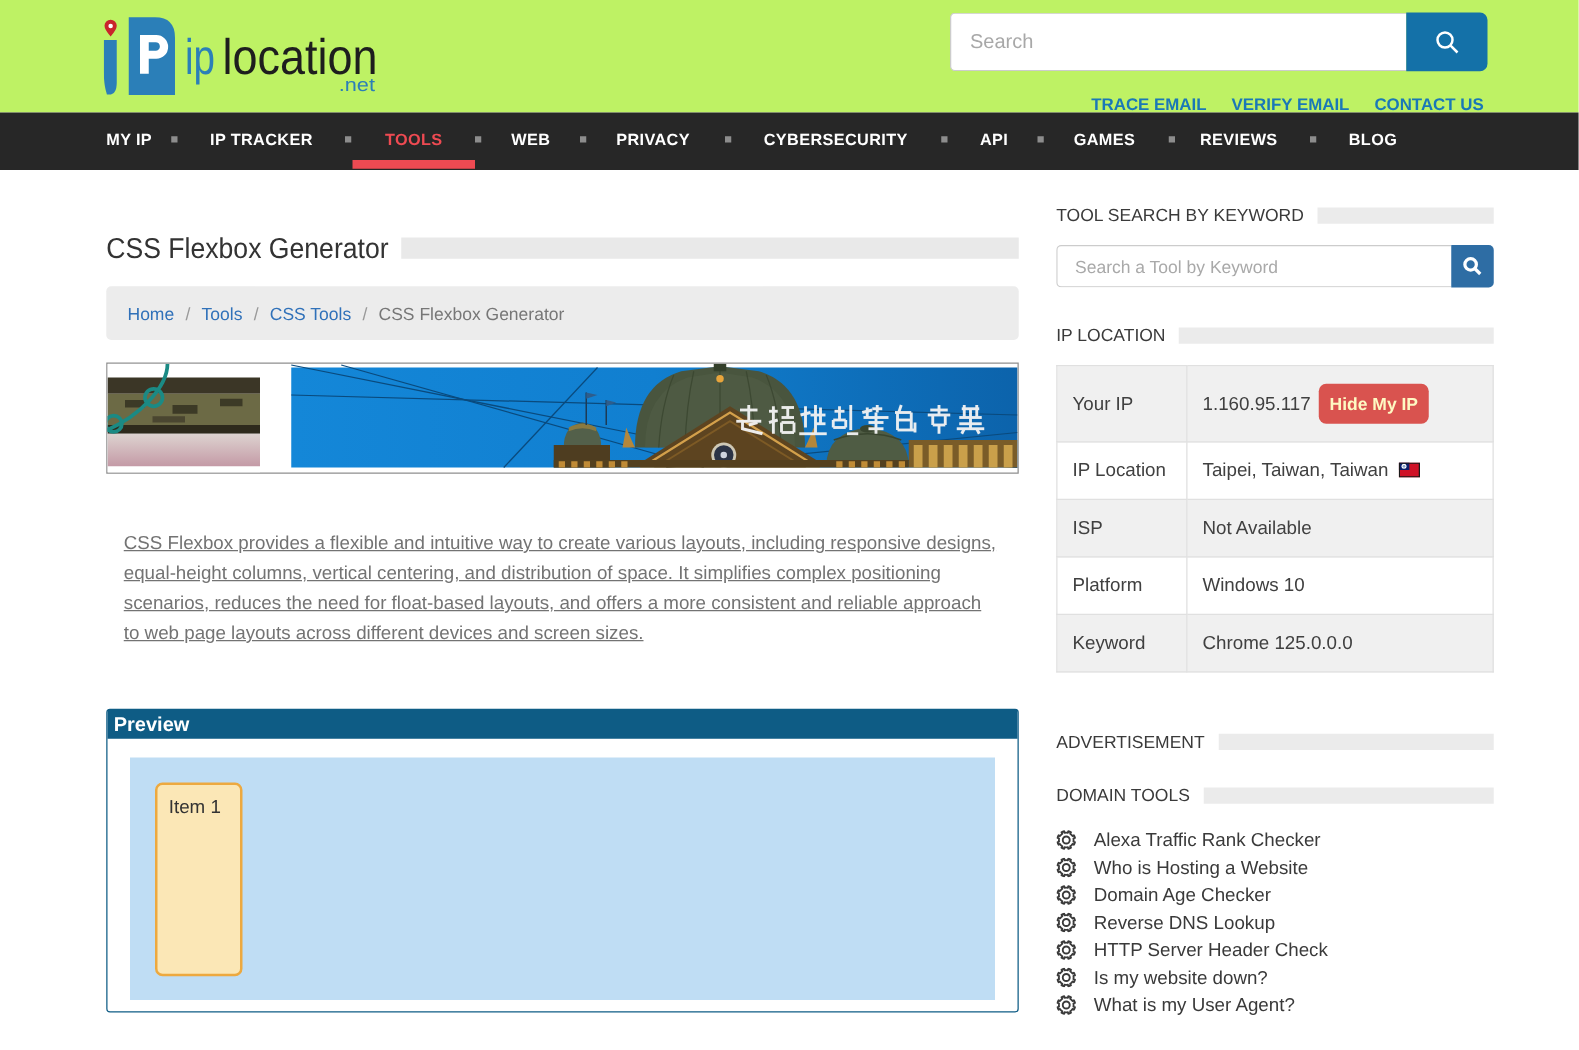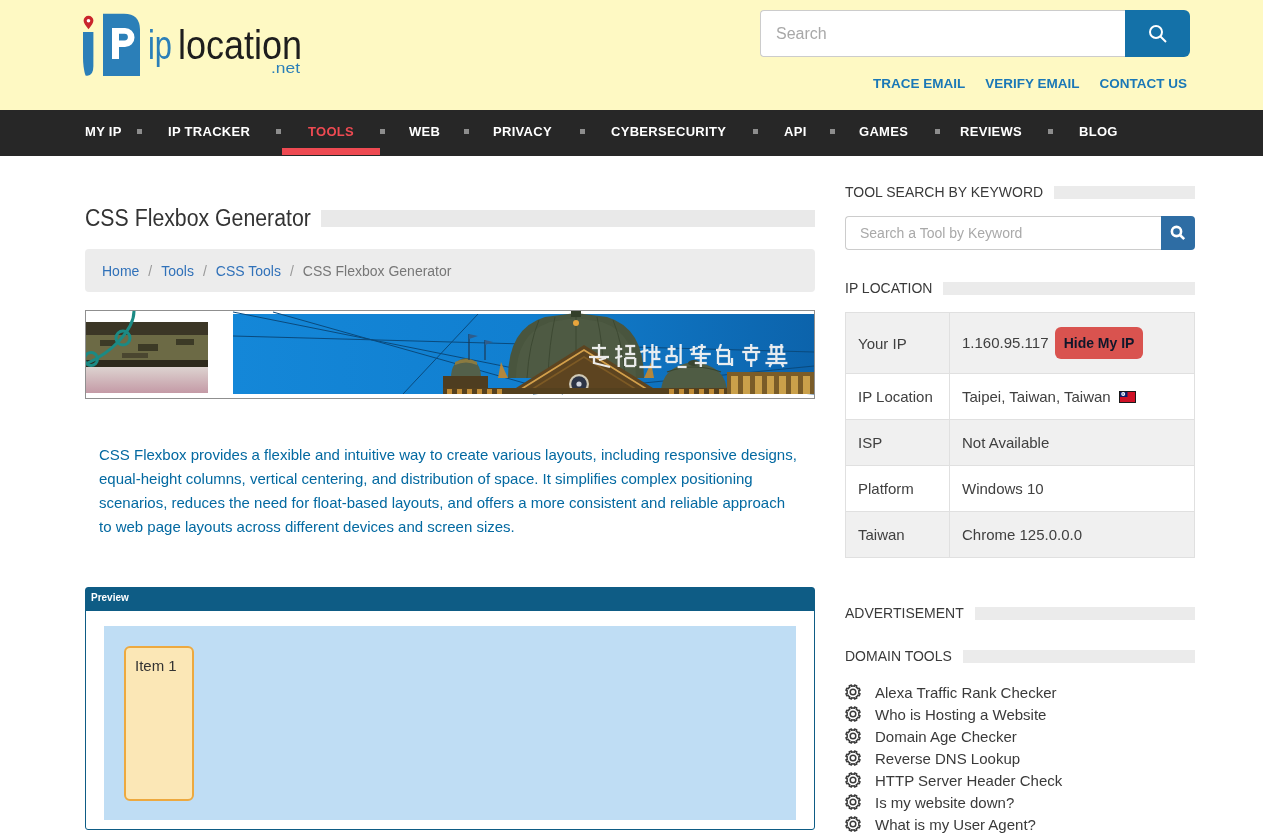--- a/index.html
+++ b/index.html
@@ -3,21 +3,21 @@
 <meta charset="utf-8">
 <title>CSS Flexbox Generator</title>
 <style>
 * { margin:0; padding:0; box-sizing:border-box; }
 html,body { background:#fff; font-family:"Liberation Sans", sans-serif; }
 body { width:1263px; height:840px; overflow:hidden; position:relative; }
 a { text-decoration:none; }
 ul { list-style:none; }
 
 
-.header { height:110px; background:#fef9c3; position:relative; }
+.header { height:90px; background:#bef264; position:relative; }
 .logo { position:absolute; left:83px; top:9px; }
 .hsearch { position:absolute; left:760px; top:10px; width:430px; height:47px; display:flex; }
 .hsearch input { flex:1; border:1px solid #ccc; border-right:none; border-radius:4px 0 0 4px; padding:0 15px; font-size:16px; color:#999; font-family:"Liberation Sans",sans-serif; outline:none; }
 .hsearch input::placeholder { color:#a8a8a8; }
 .hsearch .btn { width:65px; background:#1471a8; border:none; border-radius:0 6px 6px 0; display:flex; align-items:center; justify-content:center; }
 .hlinks { position:absolute; right:76px; top:76px; font-size:13.5px; font-weight:bold; }
 .hlinks a { color:#1a78b7; margin-left:20px; }
 
 
 .nav { height:46px; background:#272727; position:relative; }
@@ -39,41 +39,41 @@
 h1.title { font-size:23px; font-weight:normal; color:#333; white-space:nowrap; transform:scaleX(0.925); transform-origin:left center; width:225px; flex:0 0 225px; }
 .titlebar { flex:1; height:17px; background:#e9e9e9; margin-left:11px; }
 .t-row { display:flex; align-items:center; margin-top:49px; height:27px; }
 
 .breadcrumb { margin-top:17px; background:#ececec; border-radius:4px; height:43px; display:flex; align-items:center; padding-left:17px; font-size:14px; color:#777;text-align:center; }
 .breadcrumb a { color:#3071b9; }
 .breadcrumb .sl { margin:0 9px; color:#999; }
 
 .adbox { margin-top:18px; border:1px solid #8f8f8f; width:730px; height:89px; position:relative; }
 
-p.desc { margin:44px 0 0 14px; font-size:15px; line-height:24px; color:#0369a1; white-space:nowrap; }
+p.desc { margin:44px 0 0 14px; font-size:15px; line-height:24px; color:#737373; white-space:nowrap;text-decoration:underline; }
 
 
 .panel { margin-top:48px; border:1px solid #0e5c85; border-radius:3px; background:#fff; }
-.panel-h { background:#0e5c85; color:#fff; font-size:10px; font-weight:bold; padding:4px 5px; height:23px; }
+.panel-h { background:#0e5c85; color:#fff; font-size:16px; font-weight:bold; padding:4px 5px; height:23px; }
 .panel-b { padding:15px 18px 9px 18px; }
 .flexc { background:#bfddf4; height:194px; padding:21px 20px; display:flex; align-items:center; }
 .fitem { width:70px; height:155px; background:#fbe7b6; border:2px solid #eda93f; border-radius:6px; padding:9px 9px; font-size:15px; color:#333; }
 
 
 .ssearch { margin-top:16px; display:flex; height:34px; }
 .ssearch input { flex:1; border:1px solid #ccc; border-right:none; border-radius:4px 0 0 4px; padding:0 14px; font-size:14px; font-family:"Liberation Sans",sans-serif; outline:none; }
 .ssearch input::placeholder { color:#a9a9a9; }
 .ssearch .btn { width:34px; background:#2e6da4; border:none; border-radius:0 4px 4px 0; display:flex; align-items:center; justify-content:center; }
 
 .iploc { margin-top:30px; }
 table.ipt { width:100%; border-collapse:collapse; font-size:15px; color:#404040; margin-top:16px; }
 table.ipt td { border:1px solid #e0e0e0; padding:14px 12px; }
 table.ipt tr.odd td { background:#f0f0f0; }
 table.ipt td.lbl { width:104px; }
-.hideip { display:inline-block; background:#d9534f; color:#0f172a; font-weight:bold; font-size:14px; border-radius:6px; padding:8px 9px; margin-left:2px; }
+.hideip { display:inline-block; background:#d9534f; color:#fef9c3; font-weight:bold; font-size:14px; border-radius:6px; padding:8px 9px; margin-left:2px; }
 
 .tools { margin-top:17px; }
 .tools li { display:flex; align-items:center; height:22px; }
 .tools li a { color:#3a3a3a; font-size:15px; margin-left:14px; }
 .gear { flex:0 0 16px; }
 </style>
 </head>
 <body>
 
 <div class="header">
@@ -382,21 +382,21 @@
             </tr>
         <tr class="odd">
               <td class="lbl">ISP</td>
               <td>Not Available</td>
             </tr>
         <tr>
               <td class="lbl">Platform</td>
               <td>Windows 10</td>
             </tr>
         <tr class="odd">
-              <td class="lbl">Taiwan</td>
+              <td class="lbl">Keyword</td>
               <td>Chrome 125.0.0.0</td>
             </tr>
       </tbody>
         </table>
     </div>
     <div class="h-row" style="margin-top:47px;">
         <span class="sh">ADVERTISEMENT</span>
         <span class="bar"></span>
       </div>
     <div class="h-row" style="margin-top:27px;">

